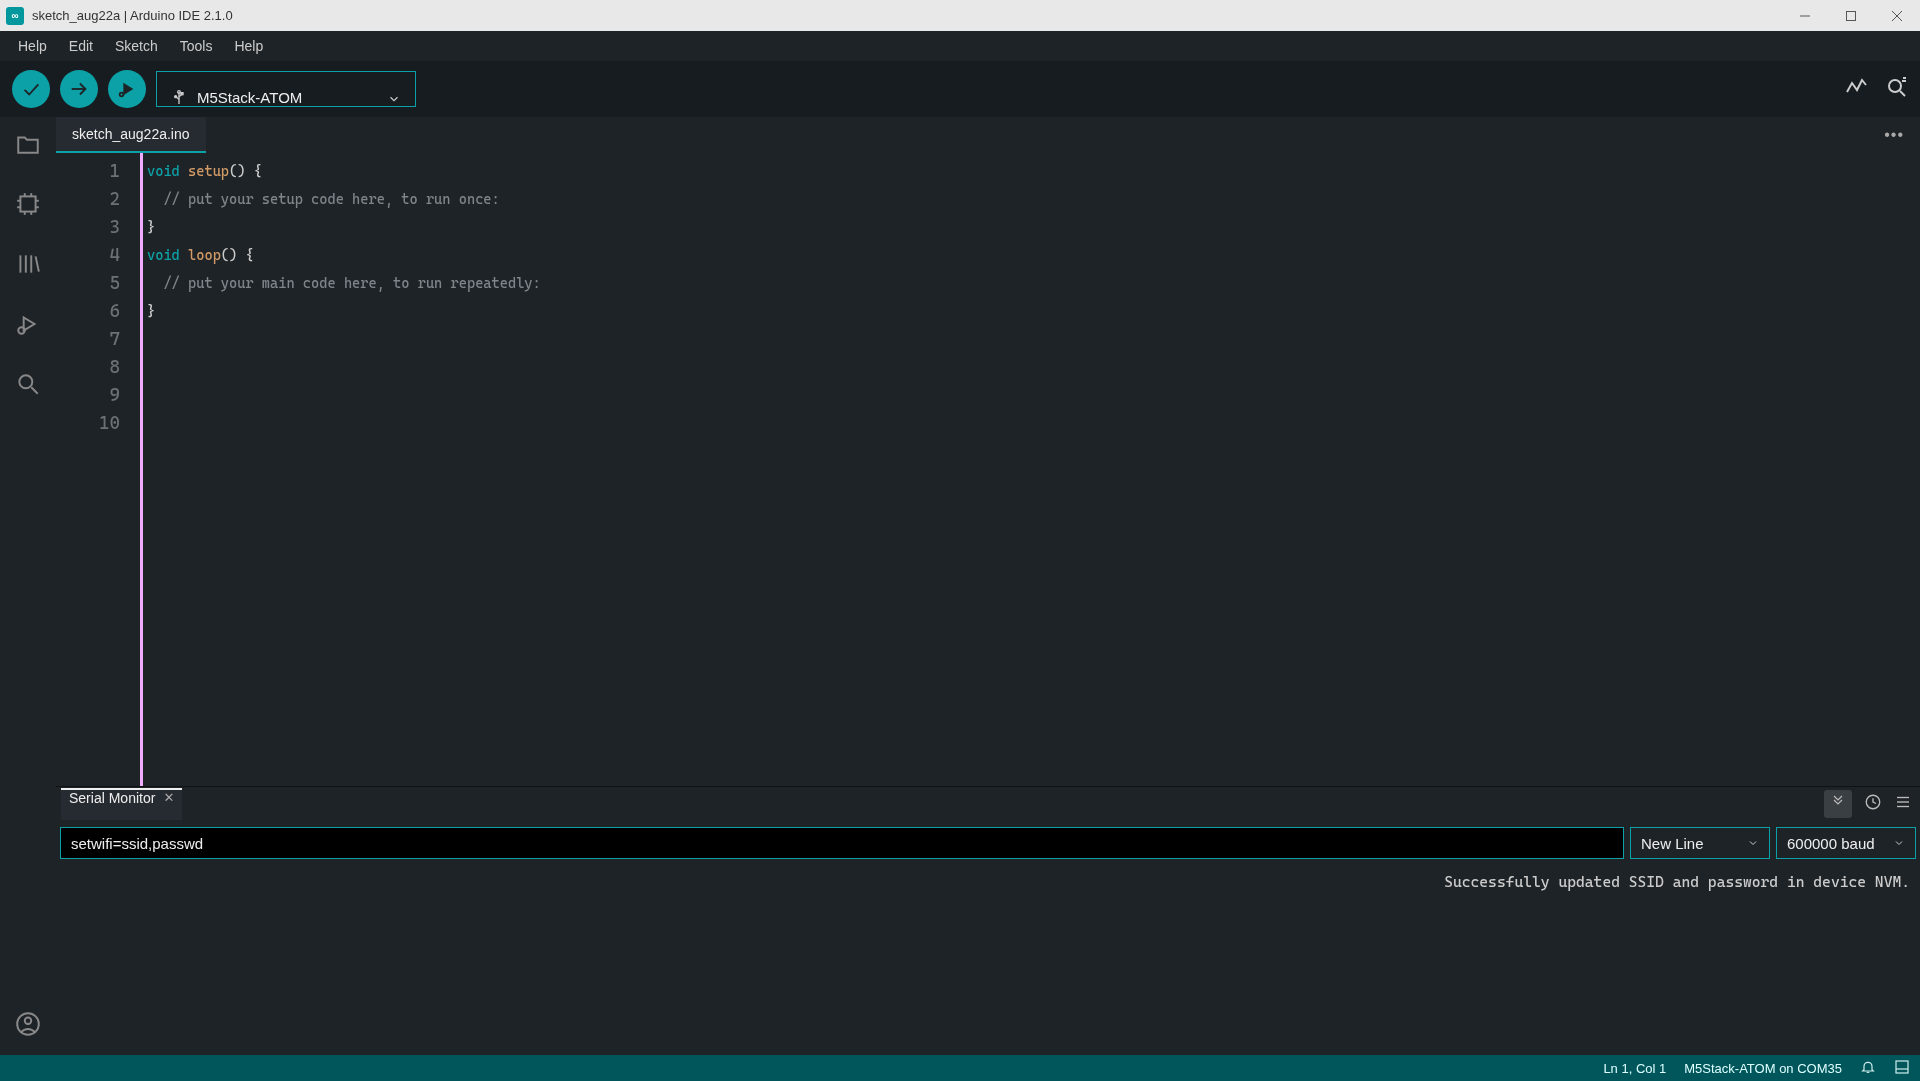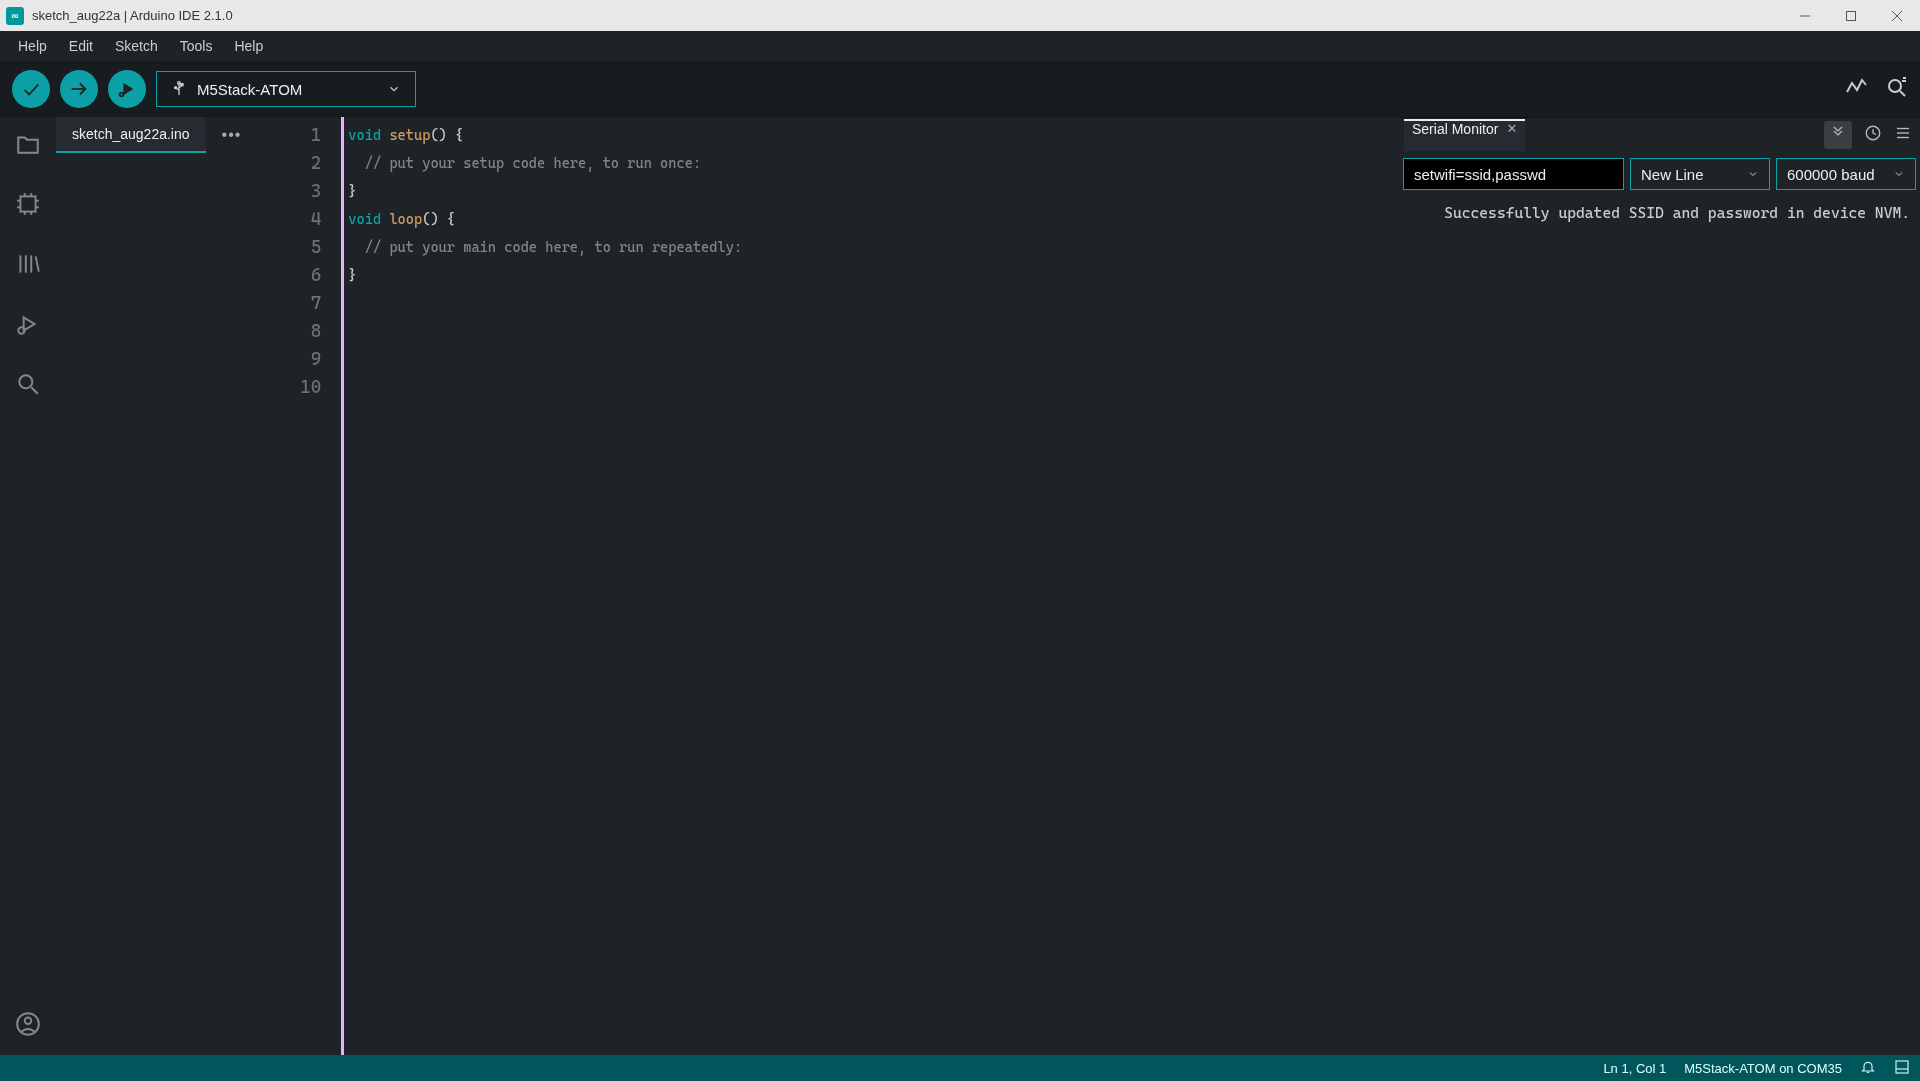--- a/index.html
+++ b/index.html
@@ -14,32 +14,32 @@
 .win-btn svg { stroke:#555; }
 
 
 .menubar { height:30px; background:#1e2327; display:flex; align-items:center; padding:0 8px; gap:2px; }
 .menu-item { padding:4px 10px; font-size:14px; color:#ccc; }
 
 
 .toolbar { height:56px; background:#171c21; display:flex; align-items:center; padding:0 12px; gap:10px; }
 .round-btn { width:38px; height:38px; border-radius:50%; background:#0ca1a6; display:flex; align-items:center; justify-content:center; }
 .round-btn svg { stroke:#1e2327; fill:none; stroke-width:2; }
-.board-select { height:36px; border:1px solid #0ca1a6; background:transparent; display:flex; align-items:center; padding:0 14px; gap:10px; min-width:260px; color:#eee; font-size:15px; }
+.board-select { height:36px; border:1px solid #0ca1a6; background:transparent; display:flex; align-items:flex-end; padding:0 14px; gap:10px; min-width:260px; color:#eee; font-size:15px; }
 .board-select .chev { margin-left:auto; }
 .toolbar-right { margin-left:auto; display:flex; gap:16px; align-items:center; }
 .toolbar-right svg { stroke:#ccc; fill:none; stroke-width:2; }
 
 
 .main { flex:1; display:flex; min-height:0; }
 .sidebar { width:56px; background:#1e2327; display:flex; flex-direction:column; align-items:center; padding-top:14px; gap:30px; }
 .side-btn svg { stroke:#888; fill:none; stroke-width:1.8; }
 .sidebar .spacer { flex:1; }
 
-.editor-panel { flex:1; display:flex; flex-direction:row; min-height:0; }
+.editor-panel { flex:1; display:flex; flex-direction:column; min-height:0; }
 .tabbar { height:36px; display:flex; align-items:center; background:#1e2327; position:relative; }
 .file-tab { padding:0 16px; height:100%; display:flex; align-items:center; color:#eee; font-size:14px; border-bottom:2px solid #0ca1a6; background:#252b30; }
 .tab-more { margin-left:auto; padding:0 16px; color:#aaa; font-size:16px; letter-spacing:1px; }
 
 .editor-body { flex:1; display:flex; background:#1e2327; overflow:hidden; min-height:0; }
 .gutter { width:84px; text-align:right; padding-right:20px; font-family:"Cascadia Mono",Consolas,monospace; font-size:18px; color:#6b7176; line-height:28px; padding-top:4px; user-select:none; }
 .code { flex:1; font-family:"Cascadia Mono",Consolas,monospace; font-size:14px; line-height:28px; padding-top:4px; white-space:pre; border-left:3px solid #f0abfc; padding-left:4px; }
 .tok-kw { color:#0ca1a6; }
 .tok-fn { color:#d19a66; }
 .tok-cm { color:#7f858b; }

